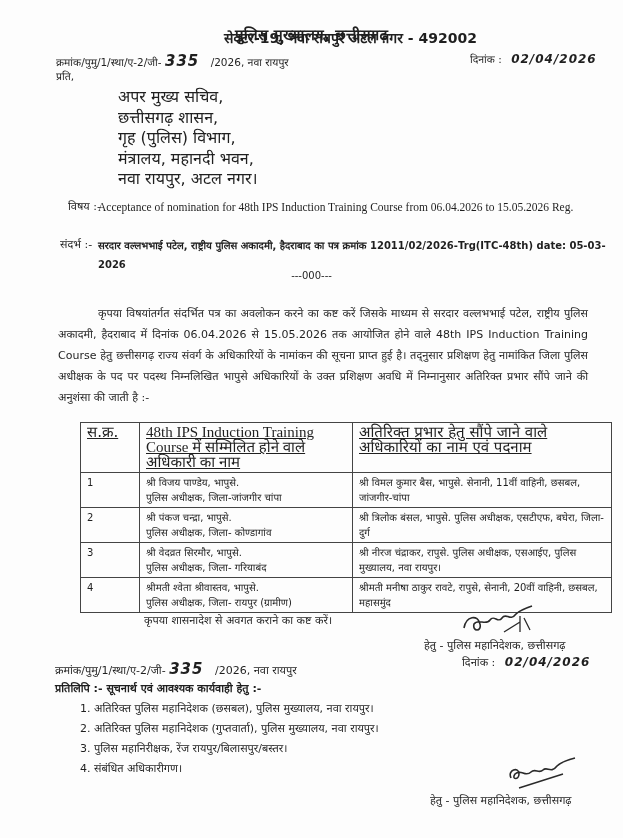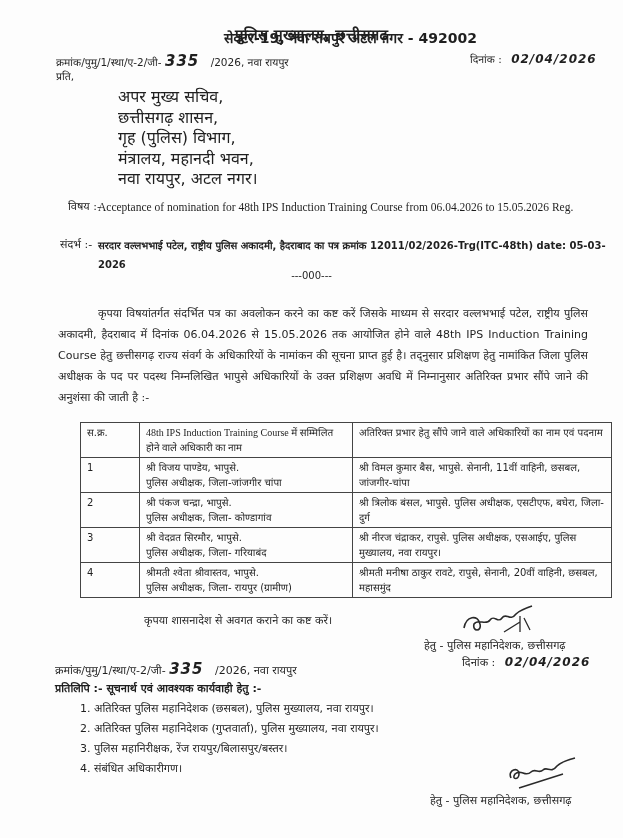--- a/index.html
+++ b/index.html
@@ -14,21 +14,21 @@
   .addr { left:118px; font-size:16px; line-height:20.5px; top:87px; }
   .addr div { white-space:nowrap; }
   .lbl { font-size:11px; }
   .serif { font-family:"Liberation Serif", "DejaVu Serif", serif; }
   .subj { left:98px; top:198px; width:480px; white-space:normal; font-size:11.5px; line-height:19px; }
   .ref { left:98px; top:236px; width:510px; white-space:normal; font-size:10px; line-height:19px;font-weight:bold; }
   .sep { left:0; width:623px; text-align:center; top:270px; font-size:10px; }
   .para { left:58px; top:303px; width:530px; white-space:normal; font-size:11px; line-height:21px; text-align:justify; text-indent:40px; }
   table.tbl { position:absolute; left:80px; top:422px; width:532px; border-collapse:collapse; font-size:10px; }
   table.tbl td, table.tbl th { border:1.3px solid #444; padding:2px 6px; vertical-align:top; text-align:left; font-weight:normal; line-height:15px; }
-  table.tbl th { font-size:10px; }
+  table.tbl th { font-size:15px;text-decoration:underline; }
   .c1 { width:46px; }
   .c2 { width:200px; }
   .closing { left:108px; top:612px; font-size:11px;margin-left:36px; }
   .sig1 { left:460px; top:602px; }
   .for1 { left:424px; top:637px; font-size:11px; }
   .date2 { left:462px; top:654px; font-size:11px; }
   .ref2 { left:55px; top:660px; font-size:11px; }
   .copy { left:55px; top:680px; font-size:11px;font-weight:bold; }
   .list { left:80px; top:699px; font-size:11px; line-height:20px; }
   .list div { white-space:nowrap; }

